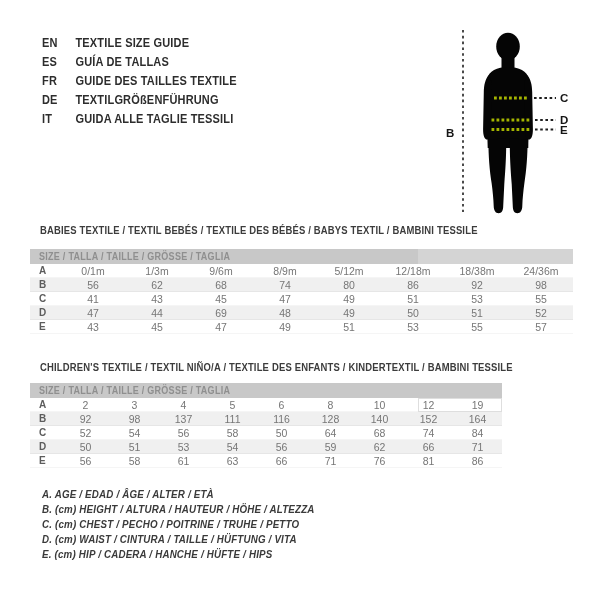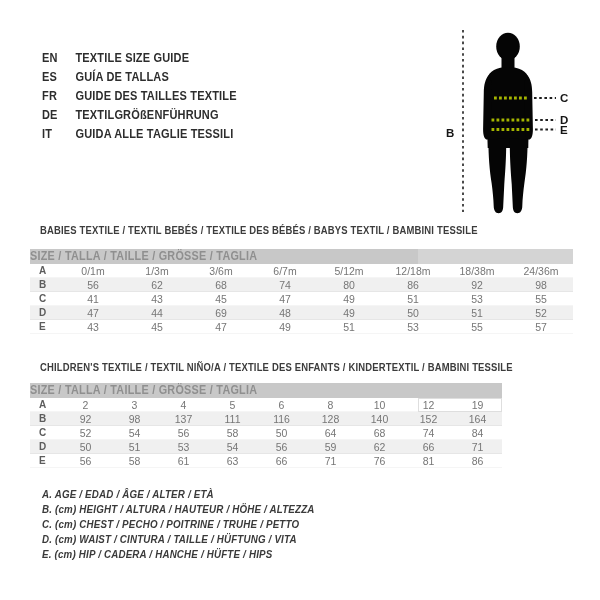--- a/index.html
+++ b/index.html
@@ -1,40 +1,40 @@
 <!DOCTYPE html>
 <html><head>
 <meta charset="utf-8">
 <style>
   html,body{margin:0;padding:0;background:#fff;}
   .canvas{
     position:relative;width:600px;height:600px;background:#ffffff;overflow:hidden;
     font-family:"Liberation Sans", sans-serif;
   }
   
-  .lang-block{position:absolute;left:42px;top:49px;}
+  .lang-block{position:absolute;left:42px;top:34px;}
   .lang-row{display:flex;height:19px;line-height:19px;transform:scaleX(.88);transform-origin:left;}
   .lang-code{width:38px;font-size:12.5px;font-weight:700;color:#2d2d2d;letter-spacing:.2px;}
   .lang-label{font-size:12.5px;font-weight:700;color:#2d2d2d;letter-spacing:.2px;white-space:nowrap;}
   
   .figure-block{position:absolute;left:440px;top:10px;width:160px;height:205px;}
   .figure-block svg{display:block;}
   .fig-label{font-size:11.5px;font-weight:700;fill:#161616;font-family:"Liberation Sans",sans-serif;}
   
   .section-title{
     position:absolute;left:40px;height:12px;line-height:12px;
     font-size:10.5px;font-weight:700;color:#3c3c3c;white-space:nowrap;
     transform:scaleX(.9);transform-origin:left;letter-spacing:.2px;
   }
   .title-babies{top:224px;}
   .title-children{top:361px;}
   .size-table{position:absolute;background:#fff;}
   .babies-table{left:30px;top:249px;width:543px;}
   .children-table{left:30px;top:383px;width:472px;}
-  .thead{height:15px;line-height:15px;font-size:12px;font-weight:700;color:#8f8f8f;overflow:hidden;}
+  .thead{height:15px;line-height:15px;padding-left:9px;font-size:10px;font-weight:700;color:#8f8f8f;overflow:hidden;}
   .babies-table .thead{background:linear-gradient(to right,#c8c8c8 388px,#d4d4d4 388px);}
   .children-table .thead{background:#c8c8c8;}
   .thead span{display:inline-block;transform:scaleX(.9);transform-origin:left;letter-spacing:.3px;white-space:nowrap;}
   .trow{display:flex;height:14px;line-height:14px;font-size:10.5px;color:#767676;box-shadow:inset 0 -1px 0 rgba(0,0,0,0.04);}
   .trow.alt{background:#f0f0f0;}
   .tcell{flex:1;text-align:center;white-space:nowrap;}
   .rowlabel{flex:none;width:22px;padding-left:9px;text-align:left;font-size:10px;font-weight:700;color:#5d5d5d;}
   .cell-outline{position:absolute;left:388px;top:15px;width:84px;height:14px;border:1px solid #dedede;box-sizing:border-box;pointer-events:none;}
   
   .legend{position:absolute;left:42px;top:487px;font-style:italic;}
@@ -108,22 +108,22 @@
   <div class="section-title title-babies">BABIES TEXTILE / TEXTIL BEBÉS / TEXTILE DES BÉBÉS / BABYS TEXTIL / BAMBINI TESSILE</div>
   <div class="size-table babies-table">
     <div class="thead">
       <span>SIZE / TALLA / TAILLE / GRÖSSE / TAGLIA</span>
     </div>
     <div class="tbody">
         <div class="trow">
           <span class="tcell rowlabel">A</span>
           <span class="tcell">0/1m</span>
           <span class="tcell">1/3m</span>
-          <span class="tcell">3/6m</span>
-          <span class="tcell">6/7m</span>
+          <span class="tcell">9/6m</span>
+          <span class="tcell">8/9m</span>
           <span class="tcell">5/12m</span>
           <span class="tcell">12/18m</span>
           <span class="tcell">18/38m</span>
           <span class="tcell">24/36m</span>
         </div>
         <div class="trow alt">
           <span class="tcell rowlabel">B</span>
           <span class="tcell">56</span>
           <span class="tcell">62</span>
           <span class="tcell">68</span>

